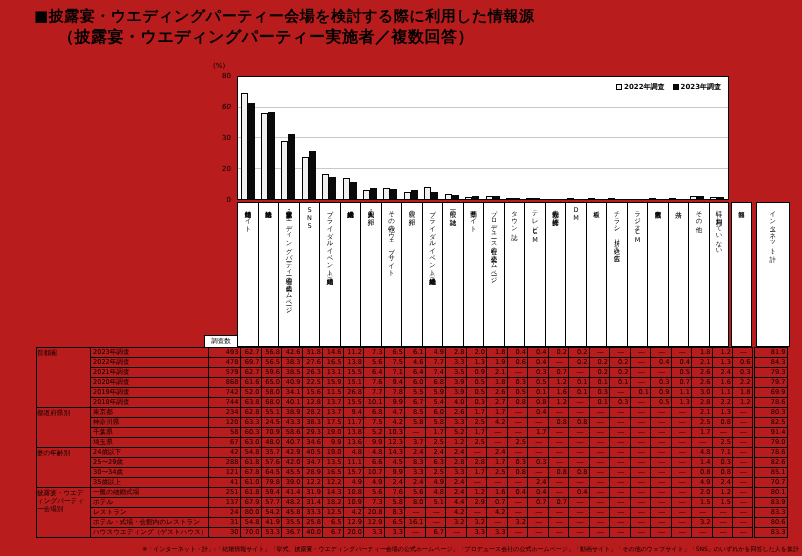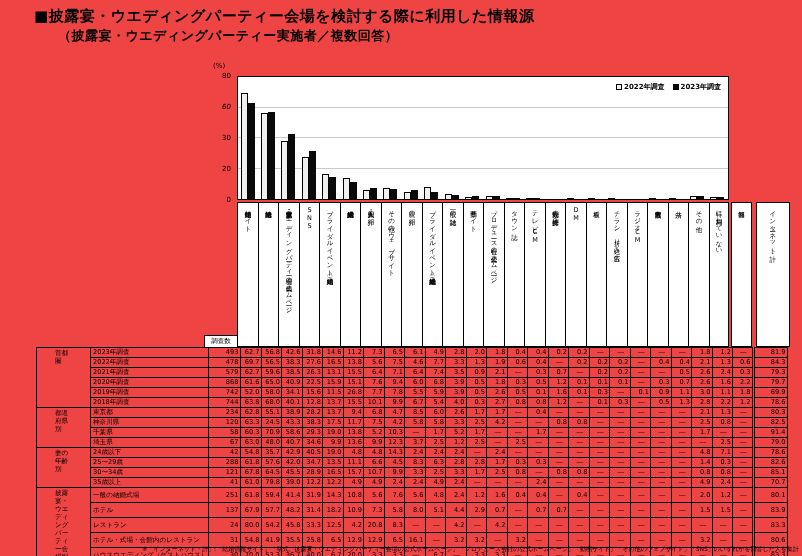--- a/index.html
+++ b/index.html
@@ -1,19 +1,19 @@
 <!DOCTYPE html>
 <html><head>
 <meta charset="utf-8">
 <style>
   html,body{margin:0;padding:0;background:#fff;}
-  #screen{position:relative;width:802px;height:556px;background:#ef4444;overflow:hidden;
+  #screen{position:relative;width:802px;height:556px;background:#b91c1c;overflow:hidden;
           font-family:"DejaVu Sans",sans-serif;color:#000;}
   .title{position:absolute;left:34px;top:7px;font-size:15px;font-weight:700;letter-spacing:0.5px;white-space:nowrap;}
-  .subtitle{position:absolute;left:58px;top:27px;font-size:13px;font-weight:700;letter-spacing:0.5px;white-space:nowrap;}
+  .subtitle{position:absolute;left:58px;top:27px;font-size:16px;font-weight:700;letter-spacing:0.5px;white-space:nowrap;}
 
   .unit{position:absolute;left:213px;top:62px;font-size:7px;}
   #plot{position:absolute;left:237px;top:76px;width:492px;height:124px;border:1px solid #000;box-sizing:border-box;background:#fff;}
   .gridline{position:absolute;left:0;width:100%;height:1px;background:#c9c9c9;}
   .ylab{position:absolute;width:22px;text-align:right;font-size:7px;line-height:8px;}
   .legend{position:absolute;top:5px;right:7px;display:flex;gap:8px;align-items:center;font-size:7px;font-weight:700;white-space:nowrap;}
   .legitem{display:flex;align-items:center;gap:2px;}
   .sw{width:6px;height:6px;border:1px solid #000;box-sizing:border-box;display:inline-block;}
   .bar{position:absolute;bottom:0;box-sizing:border-box;}
   .bar.w{border:1px solid #000;border-bottom:none;}
@@ -25,21 +25,21 @@
   .catbox.total{border:1.5px solid #000;}
   .catbox span{writing-mode:vertical-rl;text-orientation:upright;font-size:6.5px;line-height:8.5px;}
 
   .nhead{position:absolute;left:204px;top:335px;width:34px;height:13px;box-sizing:border-box;border:1px solid #000;
          font-size:6.5px;line-height:11px;text-align:center;background:#fff;}
 
   #dtable{position:absolute;left:36px;top:347px;border-collapse:collapse;table-layout:fixed;border:1.5px solid #000;}
   #dtable td{border:1px solid #000;font-size:6.6px;height:9.3px;line-height:9px;padding:0 1px;
              overflow:hidden;white-space:nowrap;box-sizing:border-box;}
   #dtable tr.gfirst td{border-top:1.5px solid #000;}
-  .gcell{vertical-align:top;text-align:left;line-height:8px !important;padding:1px 18px !important;white-space:normal !important;}
+  .gcell{vertical-align:top;text-align:left;line-height:8px !important;padding:1px 0 !important;white-space:normal !important;}
   .lcell{text-align:left;padding-left:2px !important;}
   .ncell{text-align:right;padding-right:2px !important;}
   .vcell{text-align:right;padding-right:1.5px !important;}
   .vcell.dash{text-align:center;padding-right:0 !important;}
   .tcell{border-left:3px double #000 !important;}
 
   .foot{position:absolute;right:3px;top:545px;font-size:6px;white-space:nowrap;}
 </style>
 </head>
 <body>

